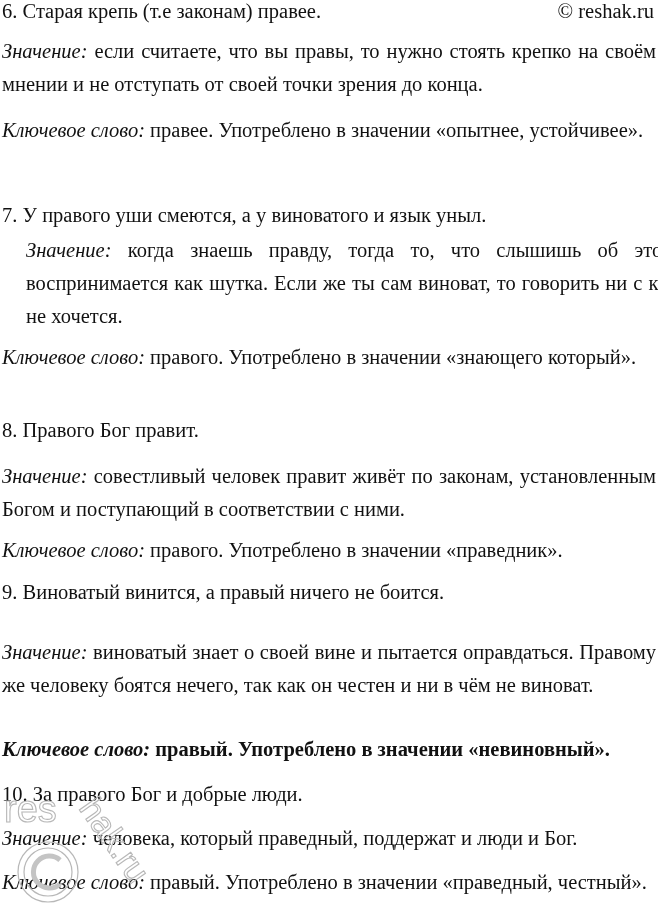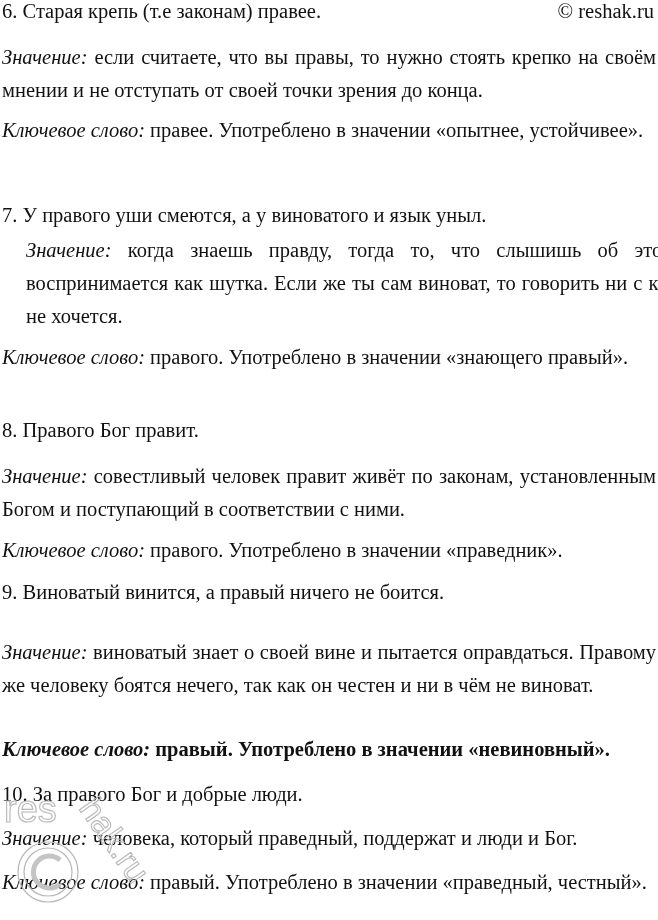--- a/index.html
+++ b/index.html
@@ -51,40 +51,40 @@
 <body>
 
 <div class="page">
 
   <span class="copyright">© reshak.ru</span>
 
   <p class="para" style="top:-5px;">
     <span>6.</span>
     <span>Старая крепь (т.е законам) правее.</span>
   </p>
-  <p class="para" style="top:41px;">
+  <p class="para" style="top:35px;">
     <span class="label">Значение:</span>
     <span>если считаете, что вы правы, то нужно стоять крепко на своём мнении и не отступать от своей точки зрения до конца.</span>
   </p>
   <p class="para" style="top:114px;">
     <span class="label">Ключевое слово:</span>
     <span>правее. Употреблено в значении «опытнее, устойчивее».</span>
   </p>
 
   <p class="para" style="top:199px;">
     <span>7.</span>
     <span>У правого уши смеются, а у виноватого и язык уныл.</span>
   </p>
   <p class="para" style="top:234px;margin-left:24px;">
     <span class="label">Значение:</span>
     <span>когда знаешь правду, тогда то, что слышишь об этом, воспринимается как шутка. Если же ты сам виноват, то говорить ни с кем не хочется.</span>
   </p>
   <p class="para" style="top:341px;">
     <span class="label">Ключевое слово:</span>
-    <span>правого. Употреблено в значении «знающего правый».</span>
+    <span>правого. Употреблено в значении «знающего который».</span>
   </p>
 
   <p class="para" style="top:414px;">
     <span>8.</span>
     <span>Правого Бог правит.</span>
   </p>
   <p class="para" style="top:460px;">
     <span class="label">Значение:</span>
     <span>совестливый человек правит живёт по законам, установленным Богом и поступающий в соответствии с ними.</span>
   </p>

